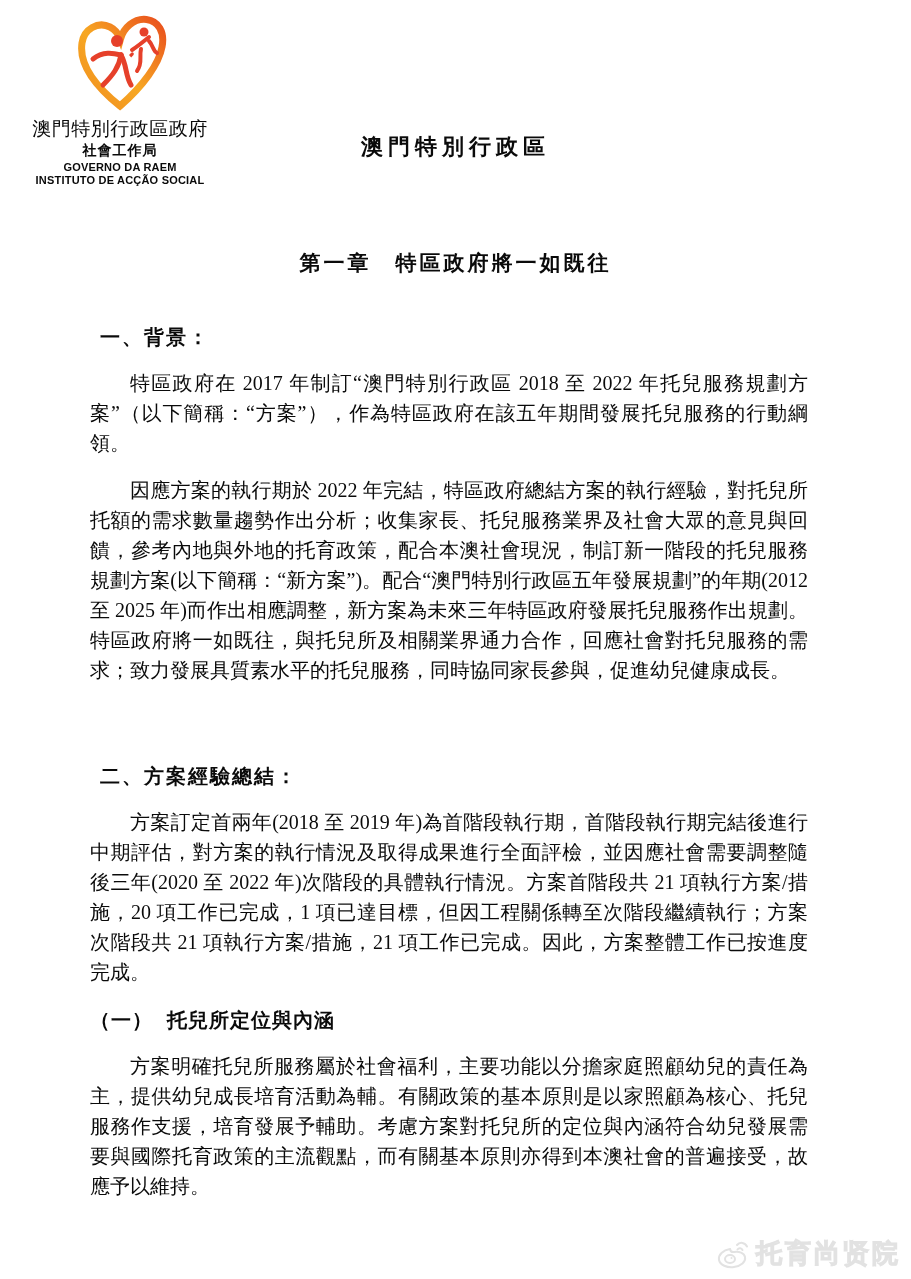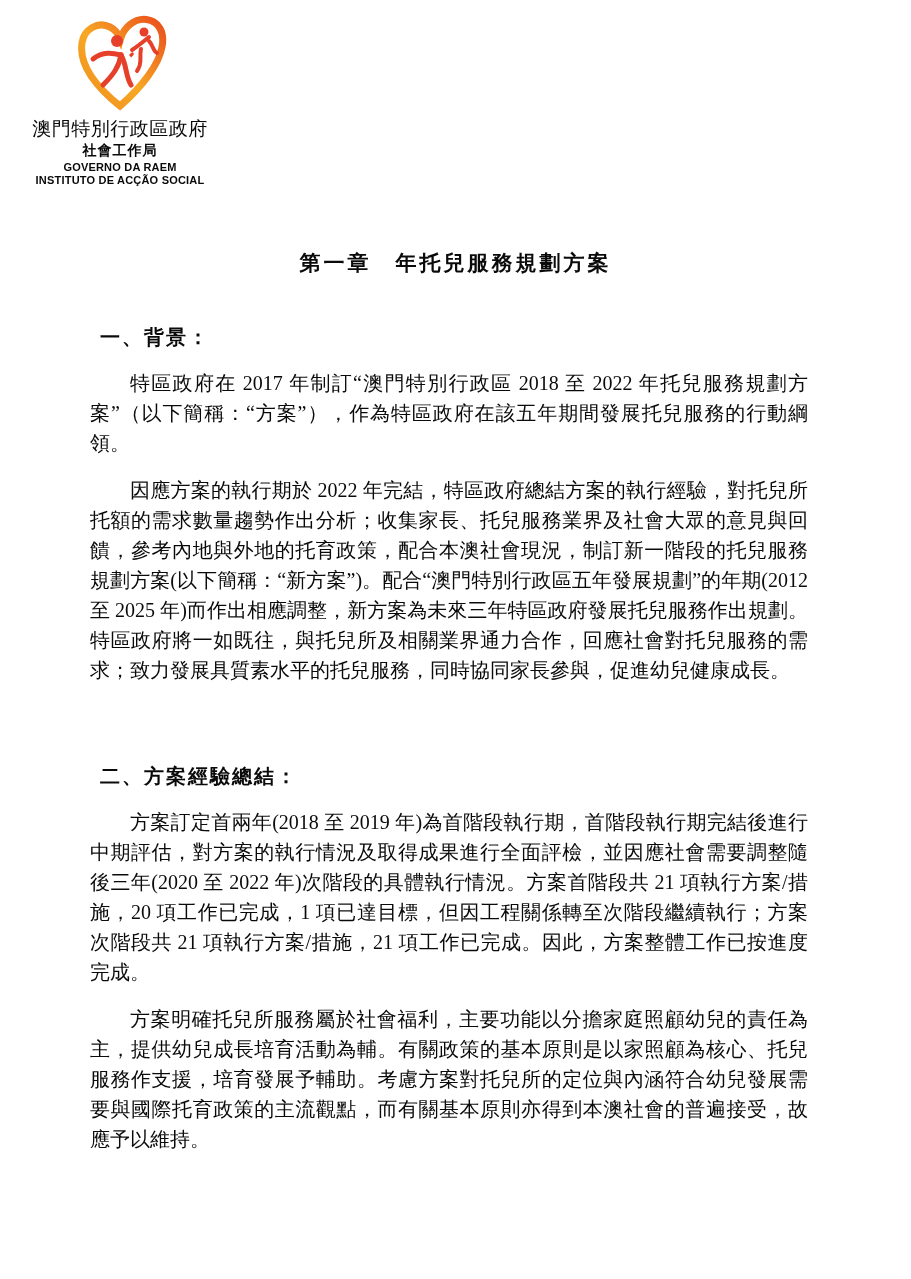--- a/index.html
+++ b/index.html
@@ -71,29 +71,45 @@
       </g>
       <path d="M56 43 l2.2 -2.2 a1.6 1.6 0 0 1 2.3 2.2 l-2.3 2.6 -2.2 -2.6 Z" fill="#E6402A"></path>
     </svg>
     <div class="org-zh1">澳門特別行政區政府</div>
     <div class="org-zh2">社會工作局</div>
     <div class="org-pt">GOVERNO DA RAEM</div>
     <div class="org-pt">INSTITUTO DE ACÇÃO SOCIAL</div>
   </div>
 
   <div class="title-block">
+    <div class="title1">澳門特別行政區</div>
   </div>
 
-  <div class="chapter">第一章　年托兒服務規劃方案</div>
+  <div class="chapter">第一章　特區政府將一如既往</div>
 
   <div class="content">
     <div class="sec-h">一、背景：</div>
     <p>特區政府在 2017 年制訂“澳門特別行政區 2018 至 2022 年托兒服務規劃方案”（以下簡稱：“方案”），作為特區政府在該五年期間發展托兒服務的行動綱領。</p>
     <p>因應方案的執行期於 2022 年完結，特區政府總結方案的執行經驗，對托兒所托額的需求數量趨勢作出分析；收集家長、托兒服務業界及社會大眾的意見與回饋，參考內地與外地的托育政策，配合本澳社會現況，制訂新一階段的托兒服務規劃方案(以下簡稱：“新方案”)。配合“澳門特別行政區五年發展規劃”的年期(2012 至 2025 年)而作出相應調整，新方案為未來三年特區政府發展托兒服務作出規劃。特區政府將一如既往，與托兒所及相關業界通力合作，回應社會對托兒服務的需求；致力發展具質素水平的托兒服務，同時協同家長參與，促進幼兒健康成長。</p>
 
     <div class="sec-h sec-h2">二、方案經驗總結：</div>
     <p>方案訂定首兩年(2018 至 2019 年)為首階段執行期，首階段執行期完結後進行中期評估，對方案的執行情況及取得成果進行全面評檢，並因應社會需要調整隨後三年(2020 至 2022 年)次階段的具體執行情況。方案首階段共 21 項執行方案/措施，20 項工作已完成，1 項已達目標，但因工程關係轉至次階段繼續執行；方案次階段共 21 項執行方案/措施，21 項工作已完成。因此，方案整體工作已按進度完成。</p>
 
+    <div class="sub-h">
+      <span class="sub-num">（一）</span><span>托兒所定位與內涵</span>
+    </div>
     <p>方案明確托兒所服務屬於社會福利，主要功能以分擔家庭照顧幼兒的責任為主，提供幼兒成長培育活動為輔。有關政策的基本原則是以家照顧為核心、托兒服務作支援，培育發展予輔助。考慮方案對托兒所的定位與內涵符合幼兒發展需要與國際托育政策的主流觀點，而有關基本原則亦得到本澳社會的普遍接受，故應予以維持。</p>
   </div>
 
+  <div class="watermark">
+    <svg width="34" height="30" viewBox="0 0 34 30" aria-hidden="true">
+      <g fill="none" stroke="#e2e2e2" stroke-width="2" stroke-linecap="round">
+        <path d="M13 10 C 6 11, 1 16, 2 21 C 3 26, 10 29, 17 28 C 24 27, 29 23, 28 18 C 27.2 14, 22 12, 17 13 C 14.5 13.5, 13.5 12.5, 13 10 Z"></path>
+        <ellipse cx="13" cy="20" rx="5" ry="4"></ellipse>
+        <circle cx="14.5" cy="19" r="1" fill="#e2e2e2" stroke="none"></circle>
+        <path d="M20 6 C 23 2.5, 28 3.5, 30 7.5"></path>
+        <path d="M20.5 10.5 C 22 8.5, 24.5 9, 25.5 11"></path>
+      </g>
+    </svg>
+    <span>托育尚贤院</span>
+  </div>
 
 </div>
 
 </body></html>

